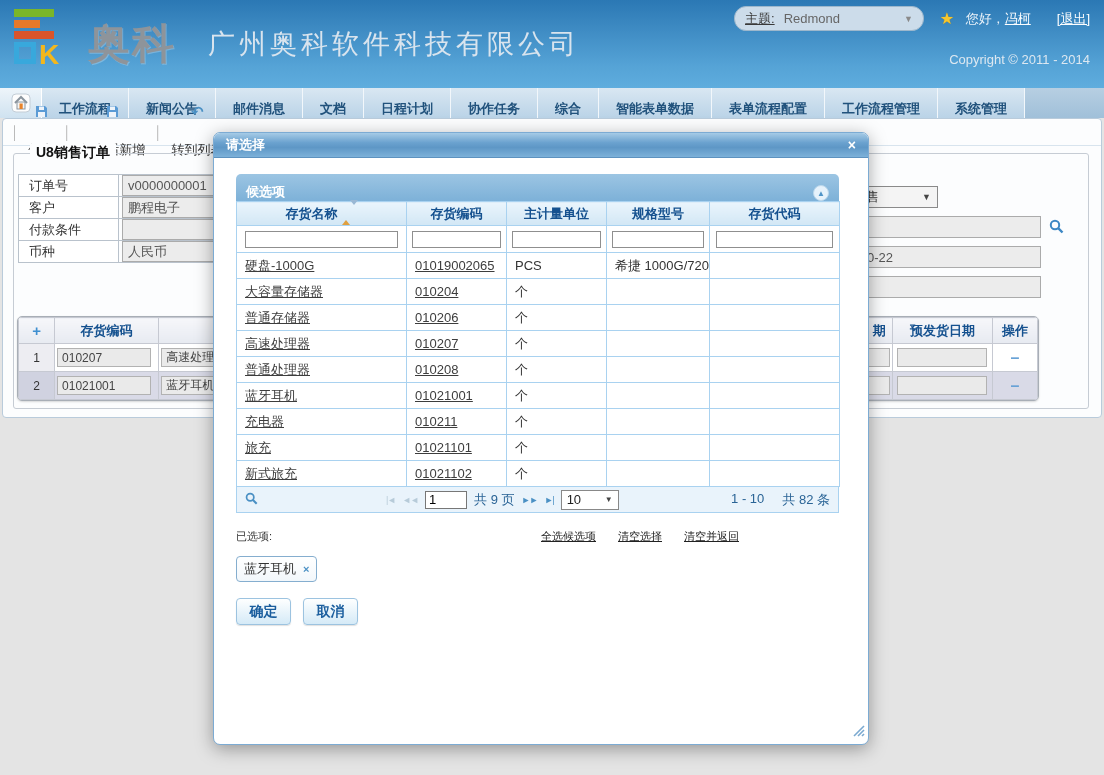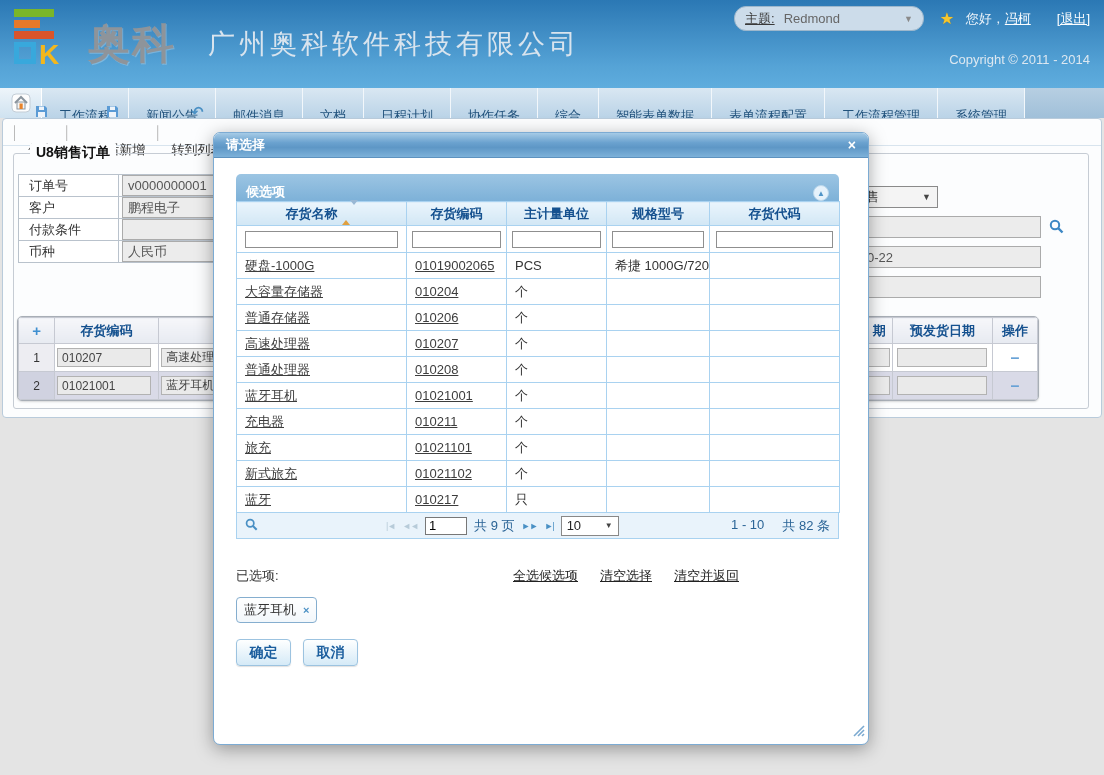--- a/index.html
+++ b/index.html
@@ -35,21 +35,21 @@
   .greeting { position:absolute; right:14px; top:10px; color:#eaf2f9; font-size:13px; }
   .greeting a { color:#fdfeff; text-decoration:underline; }
   .greeting .logout { margin-left:26px; }
   .copyright { position:absolute; right:14px; top:52px; color:#dde8f1; font-size:13px; }
 
   
   .navbar { position:absolute; top:88px; left:0; width:1104px; height:30px;
     background:linear-gradient(#b7cfe2,#a0c0d9); display:flex; }
   .home-tab { width:42px; height:30px; background:linear-gradient(#eef5fa,#cfe2f0);
     border-right:1px solid #ffffff; display:flex; align-items:center; justify-content:center; cursor:pointer; }
-  .nav-tab { height:30px; line-height:30px; padding:13px 17px; font-size:13px; font-weight:normal;
+  .nav-tab { height:30px; line-height:30px; padding:6px 17px; font-size:13px; font-weight:bold;
     color:#21527c; background:linear-gradient(#d9e7f2,#bad3e7);
     border-right:1px solid #f2f7fb; cursor:pointer; white-space:nowrap; }
 
   
   .content-panel { position:absolute; top:118px; left:2px; width:1100px; height:300px;
     background:#fcfdfe; border:1px solid #b9cbdb; border-radius:4px; }
   .toolbar { height:27px; border-bottom:1px solid #d8e4ee; display:flex; align-items:center;
     gap:9px; padding-left:8px; font-size:13px; color:#333; }
   .tb-sep { color:#b5b5b5; }
   .tb-item { display:flex; align-items:center; gap:23px; cursor:pointer;flex-direction:column; }
@@ -135,22 +135,22 @@
   .pager-center { margin-left:128px; display:flex; align-items:center; gap:7px; }
   .pg-nav { font-size:9px; letter-spacing:-1px; cursor:pointer; }
   .pg-dis { color:#b7cbd9; }
   .pg-act { color:#4a90c4; }
   .page-input { width:42px; height:18px; border:1px solid #777; padding:0 3px; font-size:13px; font-family:inherit; }
   .size-select { width:58px; height:20px; border:1px solid #888; background:#fff;
     display:flex; align-items:center; padding:0 5px; font-size:13px; color:#222; cursor:pointer; }
   .size-select .arrow { margin-left:auto; font-size:8px; color:#444; }
   .pager-right { margin-left:auto; display:flex; gap:18px; }
 
-  .sel-row1 { margin-top:28px; width:503px; display:flex; align-items:center;
-    font-size:13px; color:#333;text-align:right; }
+  .sel-row1 { margin-top:16px; width:503px; display:flex; align-items:center;
+    font-size:11px; color:#333;text-align:right; }
   .sel-links { margin-left:auto; display:flex; gap:22px; }
   .sel-links a { color:#222; text-decoration:underline; cursor:pointer; }
   .chip-row { margin-top:12px; }
   .chip { display:inline-flex; align-items:center; gap:7px; border:1px solid #85aecf;
     border-radius:4px; padding:3px 7px; font-size:13px; color:#333;
     background:linear-gradient(#ffffff,#f2f7fb); }
   .chip-x { color:#4a90c4; font-weight:bold; font-size:11px; cursor:pointer; }
   .btn-row { margin-top:16px; display:flex; gap:12px; }
   .dlg-btn { width:55px; height:27px; border-radius:4px; border:1px solid #9cc3e0;
     background:linear-gradient(#feffff,#d5eaf7); color:#1b5e9e; font-weight:bold;
@@ -423,27 +423,20 @@
             <td></td>
             <td></td>
           </tr>
           <tr class="data-row">
             <td><a class="cell-link">新式旅充</a></td>
             <td><a class="cell-link">01021102</a></td>
             <td>个</td>
             <td></td>
             <td></td>
           </tr>
-          <tr class="data-row">
-            <td><a class="cell-link">蓝牙</a></td>
-            <td><a class="cell-link">010217</a></td>
-            <td>只</td>
-            <td></td>
-            <td></td>
-          </tr>
         </tbody>
           </table>
 
         <div class="pager">
           <span>
             <svg width="13" height="13" viewBox="0 0 15 15">
               <circle cx="6" cy="6" r="4.2" fill="none" stroke="#4a90c4" stroke-width="2"></circle>
               <line x1="9.2" y1="9.2" x2="13.5" y2="13.5" stroke="#4a90c4" stroke-width="2.4"></line>
             </svg>
           </span>

